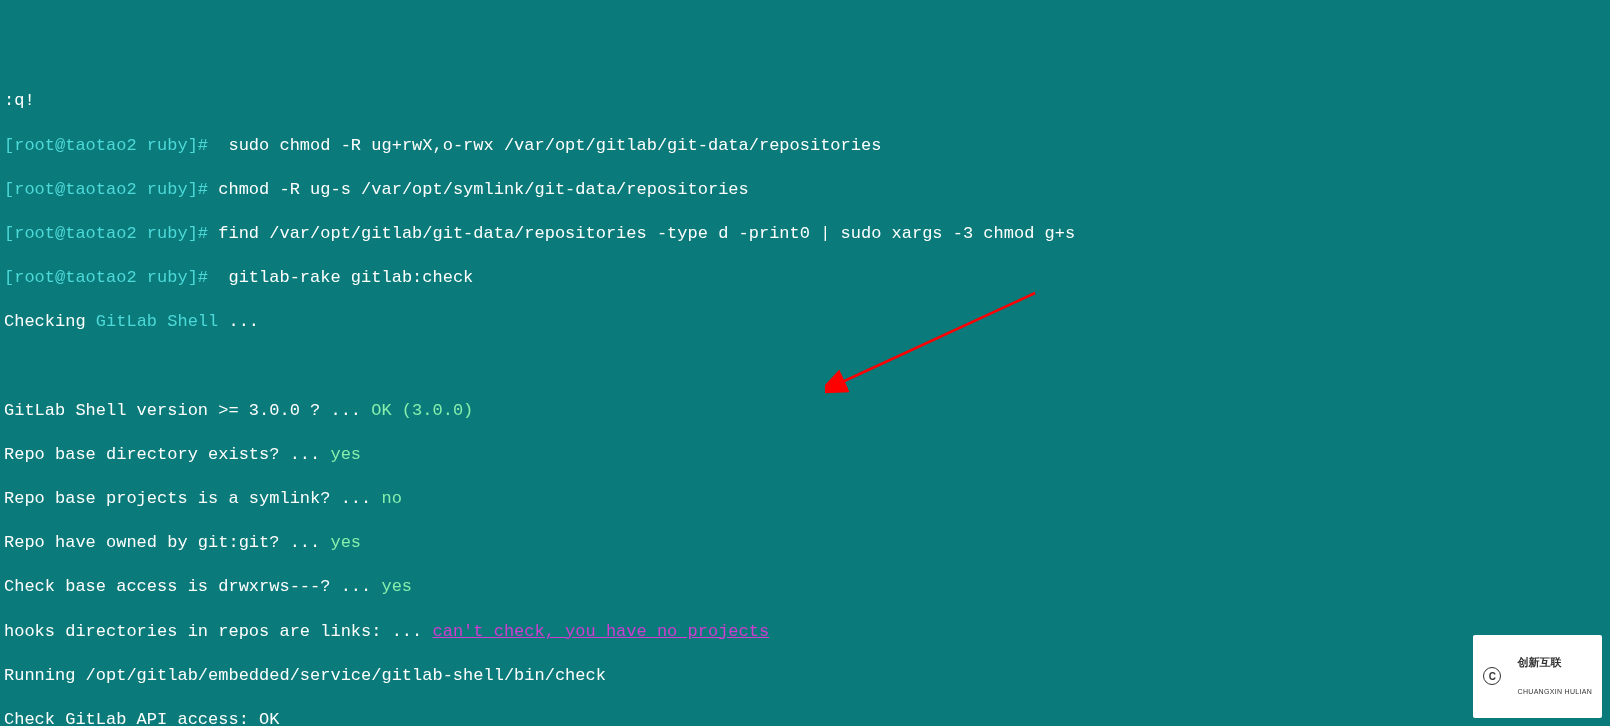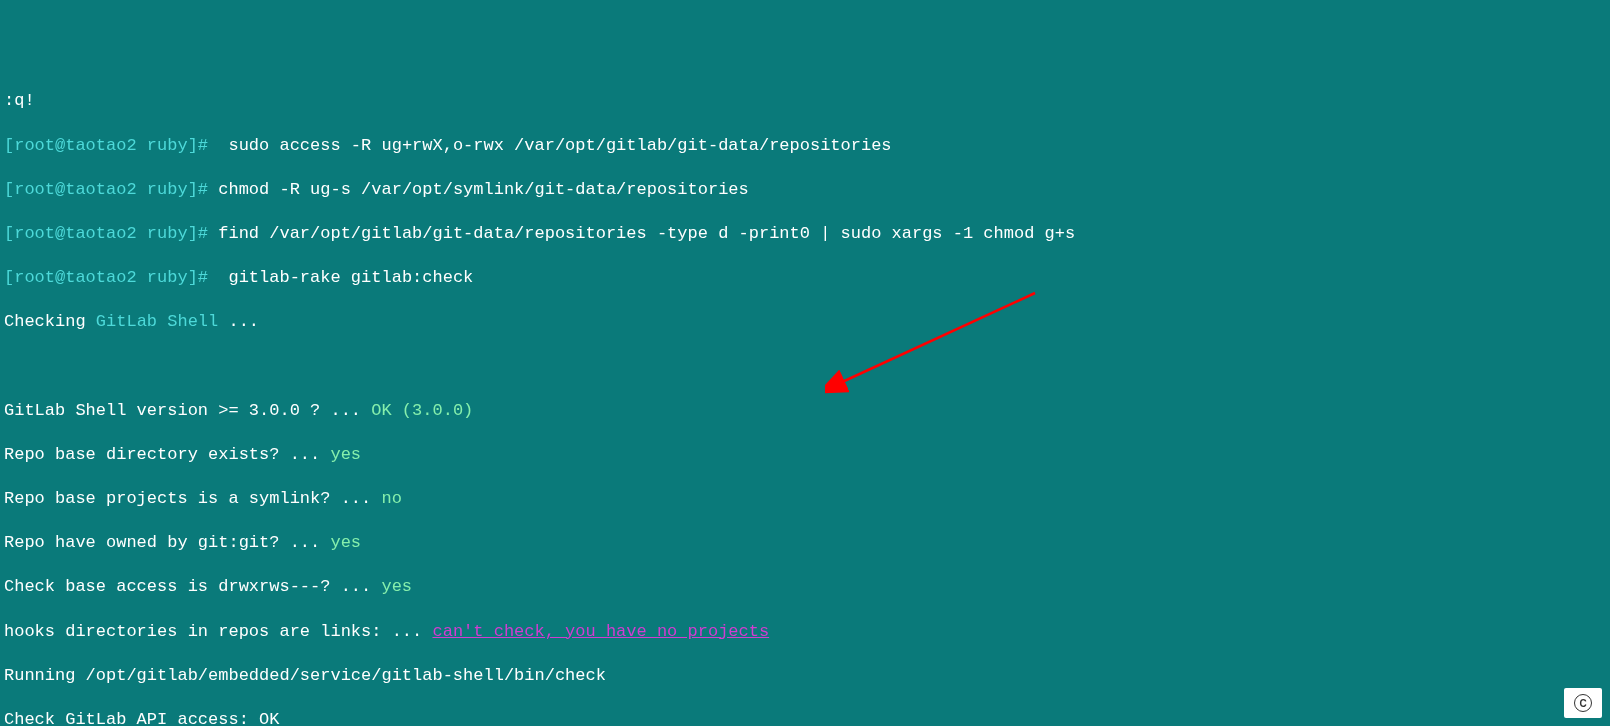--- a/index.html
+++ b/index.html
@@ -68,23 +68,23 @@
       font-weight: bold;
       font-size: 10px;
     }
   </style>
 </head>
 <body>
 
 
 
 <div class="line"><span class="white">:q!</span></div>
-<div class="line"><span class="teal-bright">[root@taotao2 ruby]#</span><span class="white">  sudo access -R ug+rwX,o-rwx /var/opt/gitlab/git-data/repositories</span></div>
+<div class="line"><span class="teal-bright">[root@taotao2 ruby]#</span><span class="white">  sudo chmod -R ug+rwX,o-rwx /var/opt/gitlab/git-data/repositories</span></div>
 <div class="line"><span class="teal-bright">[root@taotao2 ruby]#</span><span class="white"> chmod -R ug-s /var/opt/symlink/git-data/repositories</span></div>
-<div class="line"><span class="teal-bright">[root@taotao2 ruby]#</span><span class="white"> find /var/opt/gitlab/git-data/repositories -type d -print0 | sudo xargs -1 chmod g+s</span></div>
+<div class="line"><span class="teal-bright">[root@taotao2 ruby]#</span><span class="white"> find /var/opt/gitlab/git-data/repositories -type d -print0 | sudo xargs -3 chmod g+s</span></div>
 <div class="line"><span class="teal-bright">[root@taotao2 ruby]#</span><span class="white">  gitlab-rake gitlab:check</span></div>
 <div class="line"><span class="white">Checking </span><span class="teal-bright">GitLab Shell</span><span class="white"> ...</span></div>
 <div class="line"> </div>
 <div class="line"><span class="white">GitLab Shell version &gt;= 3.0.0 ? ... </span><span class="green">OK (3.0.0)</span></div>
 <div class="line"><span class="white">Repo base directory exists? ... </span><span class="green">yes</span></div>
 <div class="line"><span class="white">Repo base projects is a symlink? ... </span><span class="green">no</span></div>
 <div class="line"><span class="white">Repo have owned by git:git? ... </span><span class="green">yes</span></div>
 <div class="line"><span class="white">Check base access is drwxrws---? ... </span><span class="green">yes</span></div>
 <div class="line"><span class="white">hooks directories in repos are links: ... </span><span class="magenta">can't check, you have no projects</span></div>
 <div class="line"><span class="white">Running /opt/gitlab/embedded/service/gitlab-shell/bin/check</span></div>
@@ -111,16 +111,20 @@
   <defs>
     <marker id="arrowhead" markerWidth="12" markerHeight="10" refX="2" refY="5" orient="auto">
       <polygon points="0 0, 12 5, 0 10" fill="#ff0000"></polygon>
     </marker>
   </defs>
   <line x1="210" y1="8" x2="15" y2="98" stroke="#ff0000" stroke-width="2.5" marker-end="url(#arrowhead)"></line>
 </svg>
 
 <div class="watermark">
   <span class="watermark-icon">C</span>
+  <span>
+    <span style="font-weight:bold;">创新互联</span><br>
+    <span style="font-size:7px;letter-spacing:0.3px;">CHUANGXIN HULIAN</span>
+  </span>
 </div>
 
 
 
 
 </body></html>

